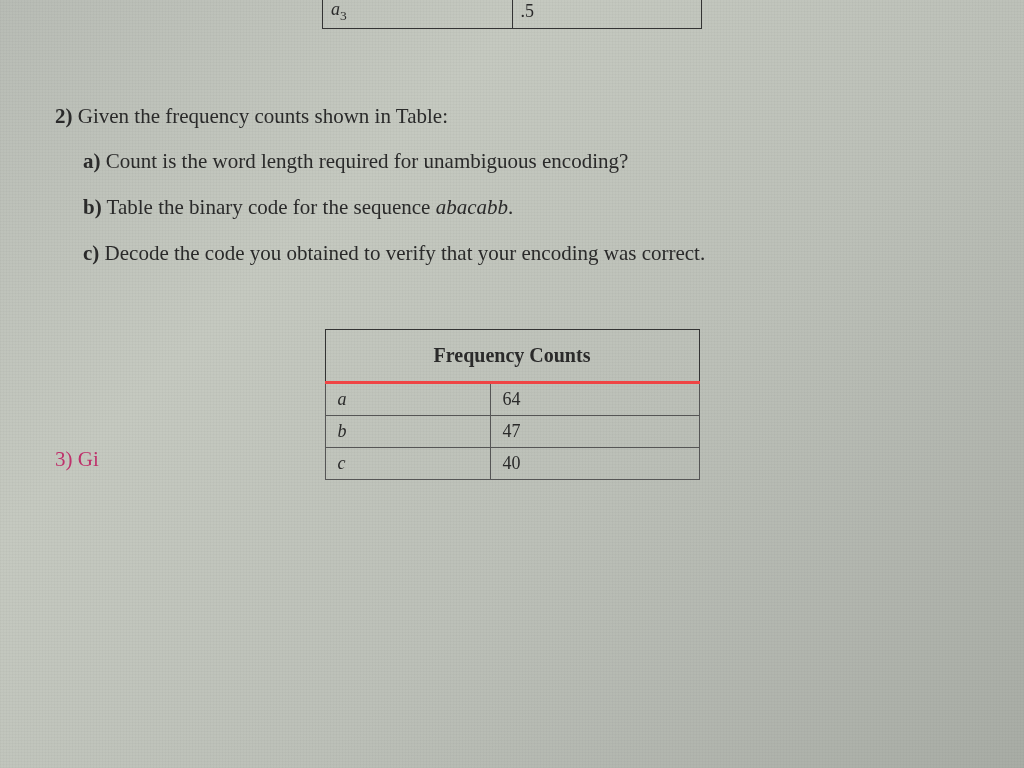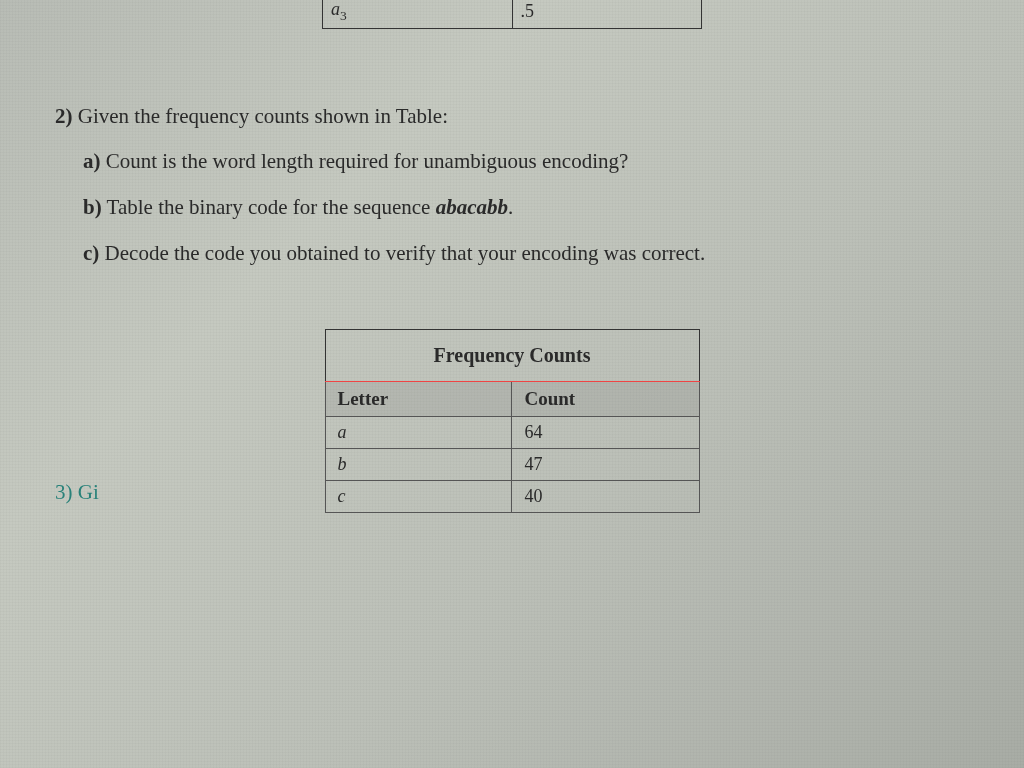--- a/index.html
+++ b/index.html
@@ -51,37 +51,37 @@
     margin-top: 62px;
   }
   .line {
     font-size: 21px;
     line-height: 1.9;
     margin: 6px 0;
   }
   .q-num { font-weight: bold; }
   .sub-q { margin-left: 28px; }
   .sub-label { font-weight: bold; }
-  .ital { font-style: italic; font-weight: bold; }
+  .ital { font-style: italic; }
 
   .freq-table-wrap {
     margin: 55px auto 0 auto;
     width: 375px;
   }
   .freq-table {
     border: 1.5px solid #333;
     border-collapse: collapse;
     width: 100%;
   }
   .freq-table th.title {
     font-weight: bold;
     font-size: 20px;
     padding: 14px 6px 14px 6px;
     text-align: center;
-    border-bottom: 1px solid #ef4444;
+    border-bottom: 3px solid #ef4444;
   }
   .freq-table th.colhead {
     font-weight: bold;
     font-size: 19px;
     text-align: left;
     padding: 6px 12px;
     background: rgba(120,120,120,0.18);
     border: 1px solid #555;
   }
   .freq-table td {
@@ -90,21 +90,21 @@
     font-size: 18px;
     font-style: italic;
   }
   .freq-table td.count { font-style: normal; }
 
   .bottom-cut {
     position: absolute;
     bottom: 8px;
     left: 55px;
     font-size: 21px;
-    color: #0f766e;
+    color: #be185d;
     opacity: 0.85;
     text-align: right;
   }
 </style>
 </head>
 <body>
 
 <div class="page">
 
   <table class="top-table">
@@ -137,24 +137,20 @@
     </div>
   </div>
 
   <div class="freq-table-wrap">
     <table class="freq-table">
       <tbody>
           <tr>
         <th class="title" colspan="2">Frequency  Counts</th>
       </tr>
       <tr>
-        <th class="colhead">Letter</th>
-        <th class="colhead">Count</th>
-      </tr>
-      <tr>
         <td>a</td>
         <td class="count">64</td>
       </tr>
       <tr>
         <td>b</td>
         <td class="count">47</td>
       </tr>
       <tr>
         <td>c</td>
         <td class="count">40</td>

